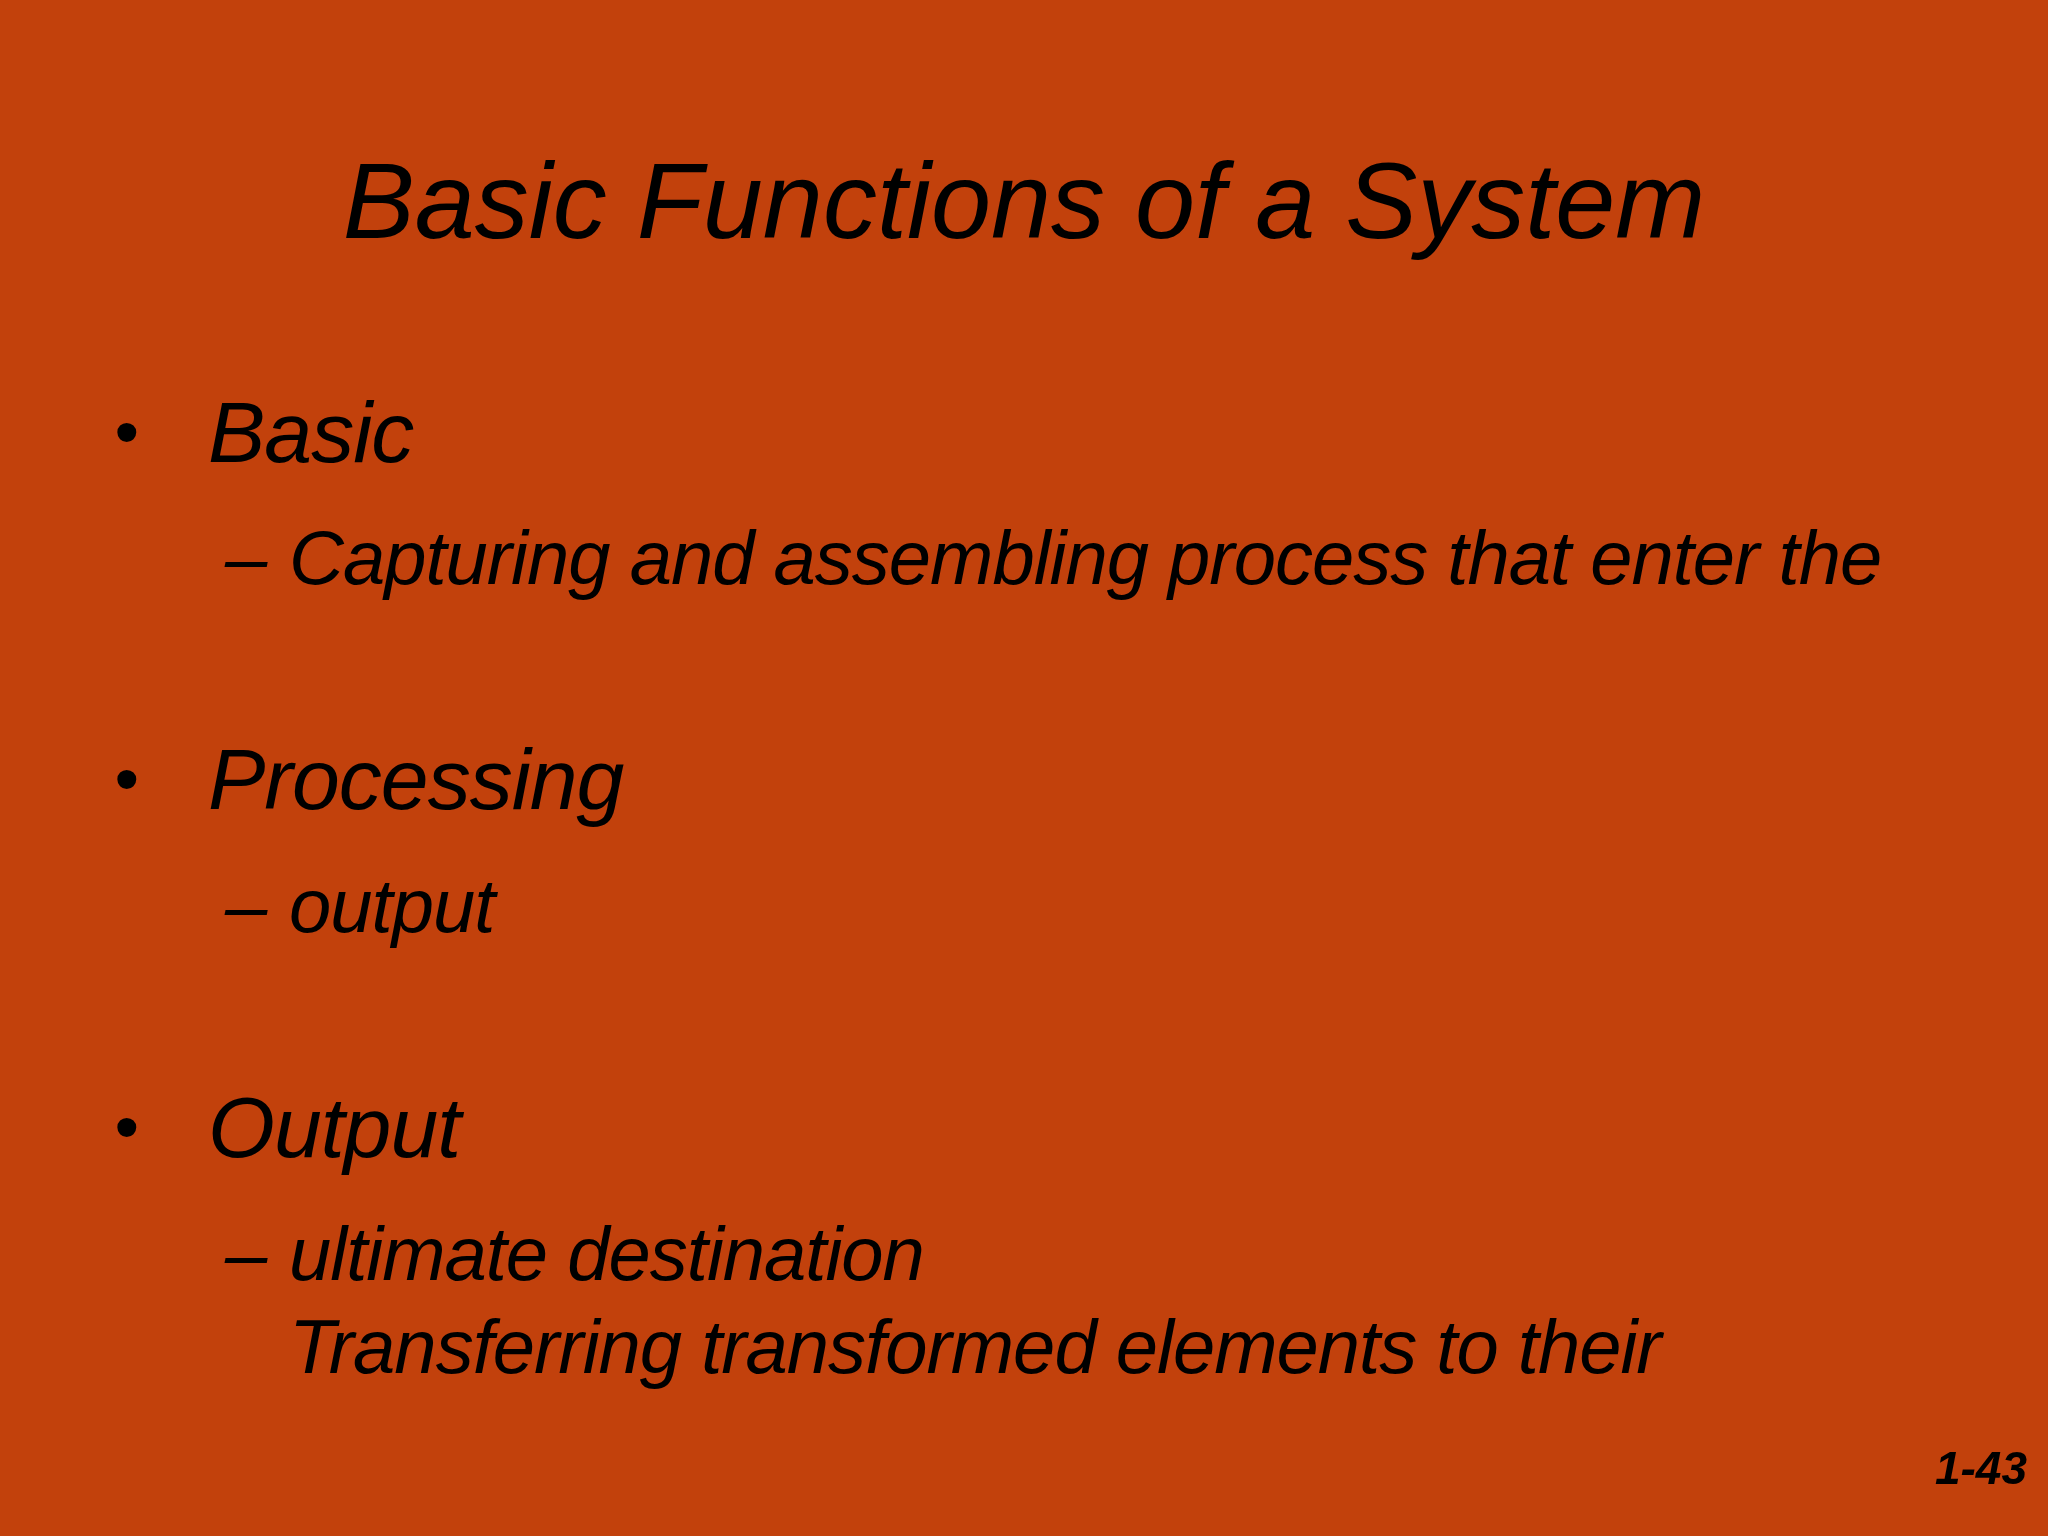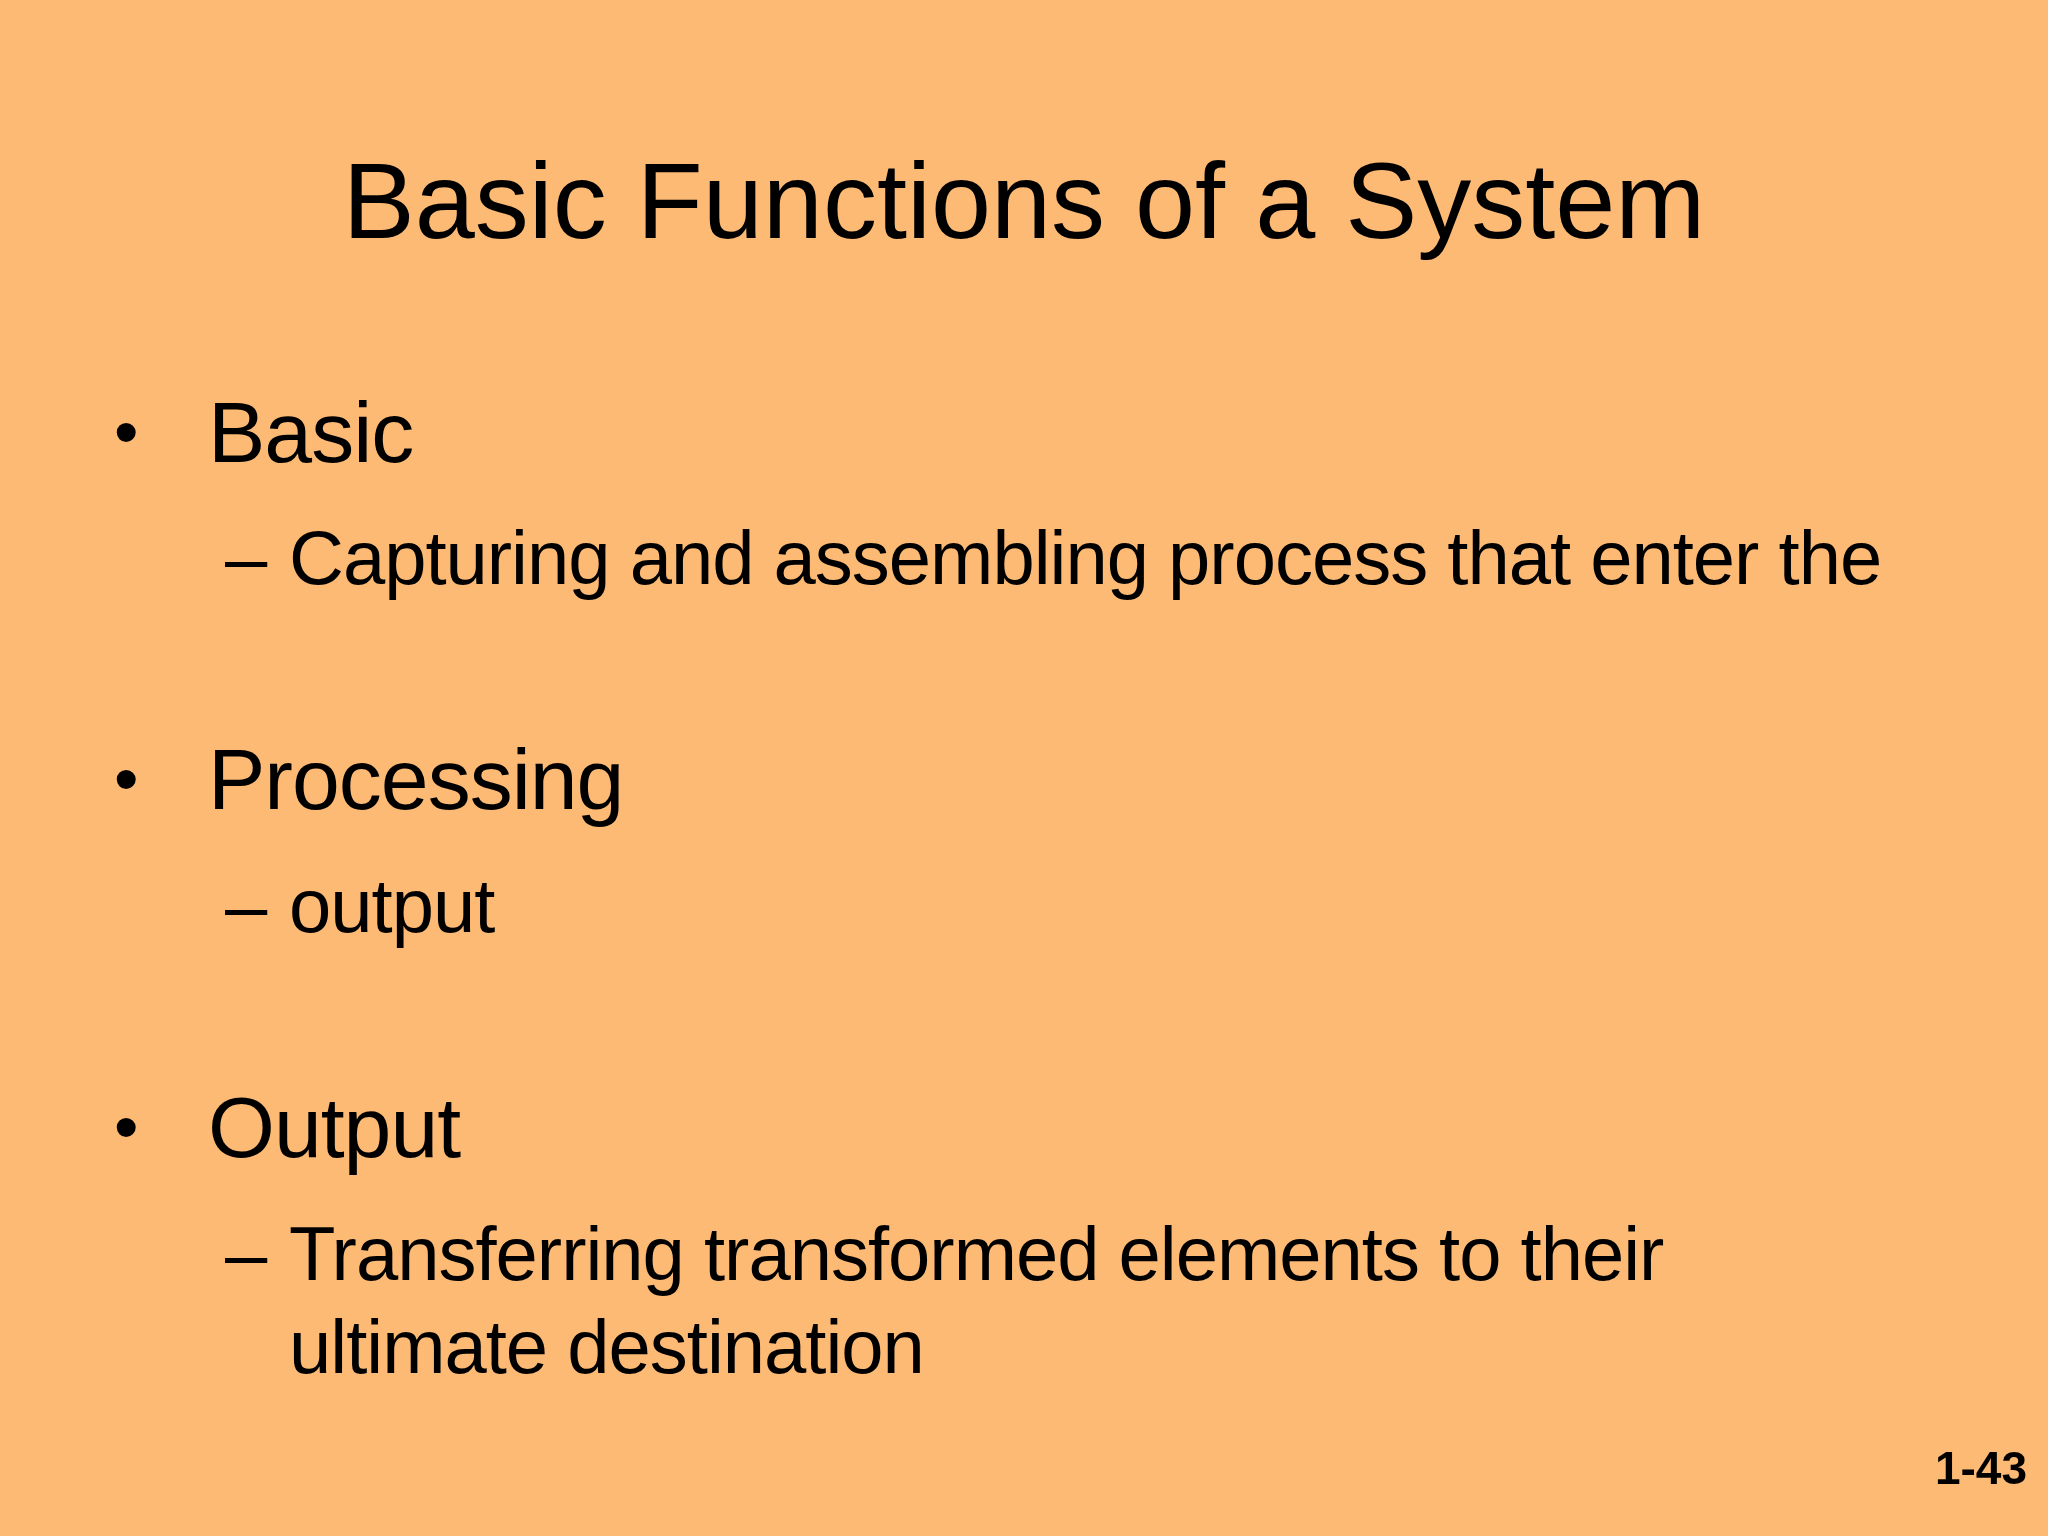--- a/index.html
+++ b/index.html
@@ -7,21 +7,22 @@
     width: 2048px; height: 1536px;
     background: #ffffff;
     font-family: "Liberation Sans", sans-serif;
     color: #000000;
     overflow: hidden;
     position: relative;
   }
   .slide {
     position: absolute;
     inset: 0;
-    background: #fdba74;
+    background: #c2410c;
+    font-style: italic;
   }
   .title {
     position: absolute;
     top: 136px;
     left: 0;
     width: 2048px;
     text-align: center;
     font-size: 108px;
     line-height: 1.2;
     font-weight: 400;
@@ -106,20 +107,20 @@
     </span>
   </div>
 
   <div class="main-bullet" id="main-2">
     <span class="bullet-glyph">•</span>
     <span class="label">Output</span>
   </div>
   <div class="sub-bullet" id="sub-2">
     <span class="dash">–</span>
     <span class="text">
+      <span class="line">ultimate destination</span>
       <span class="line">Transferring transformed elements to their</span>
-      <span class="line">ultimate destination</span>
     </span>
   </div>
 
   <div class="page-number">1-43</div>
 
 </div>
 
 </body></html>

